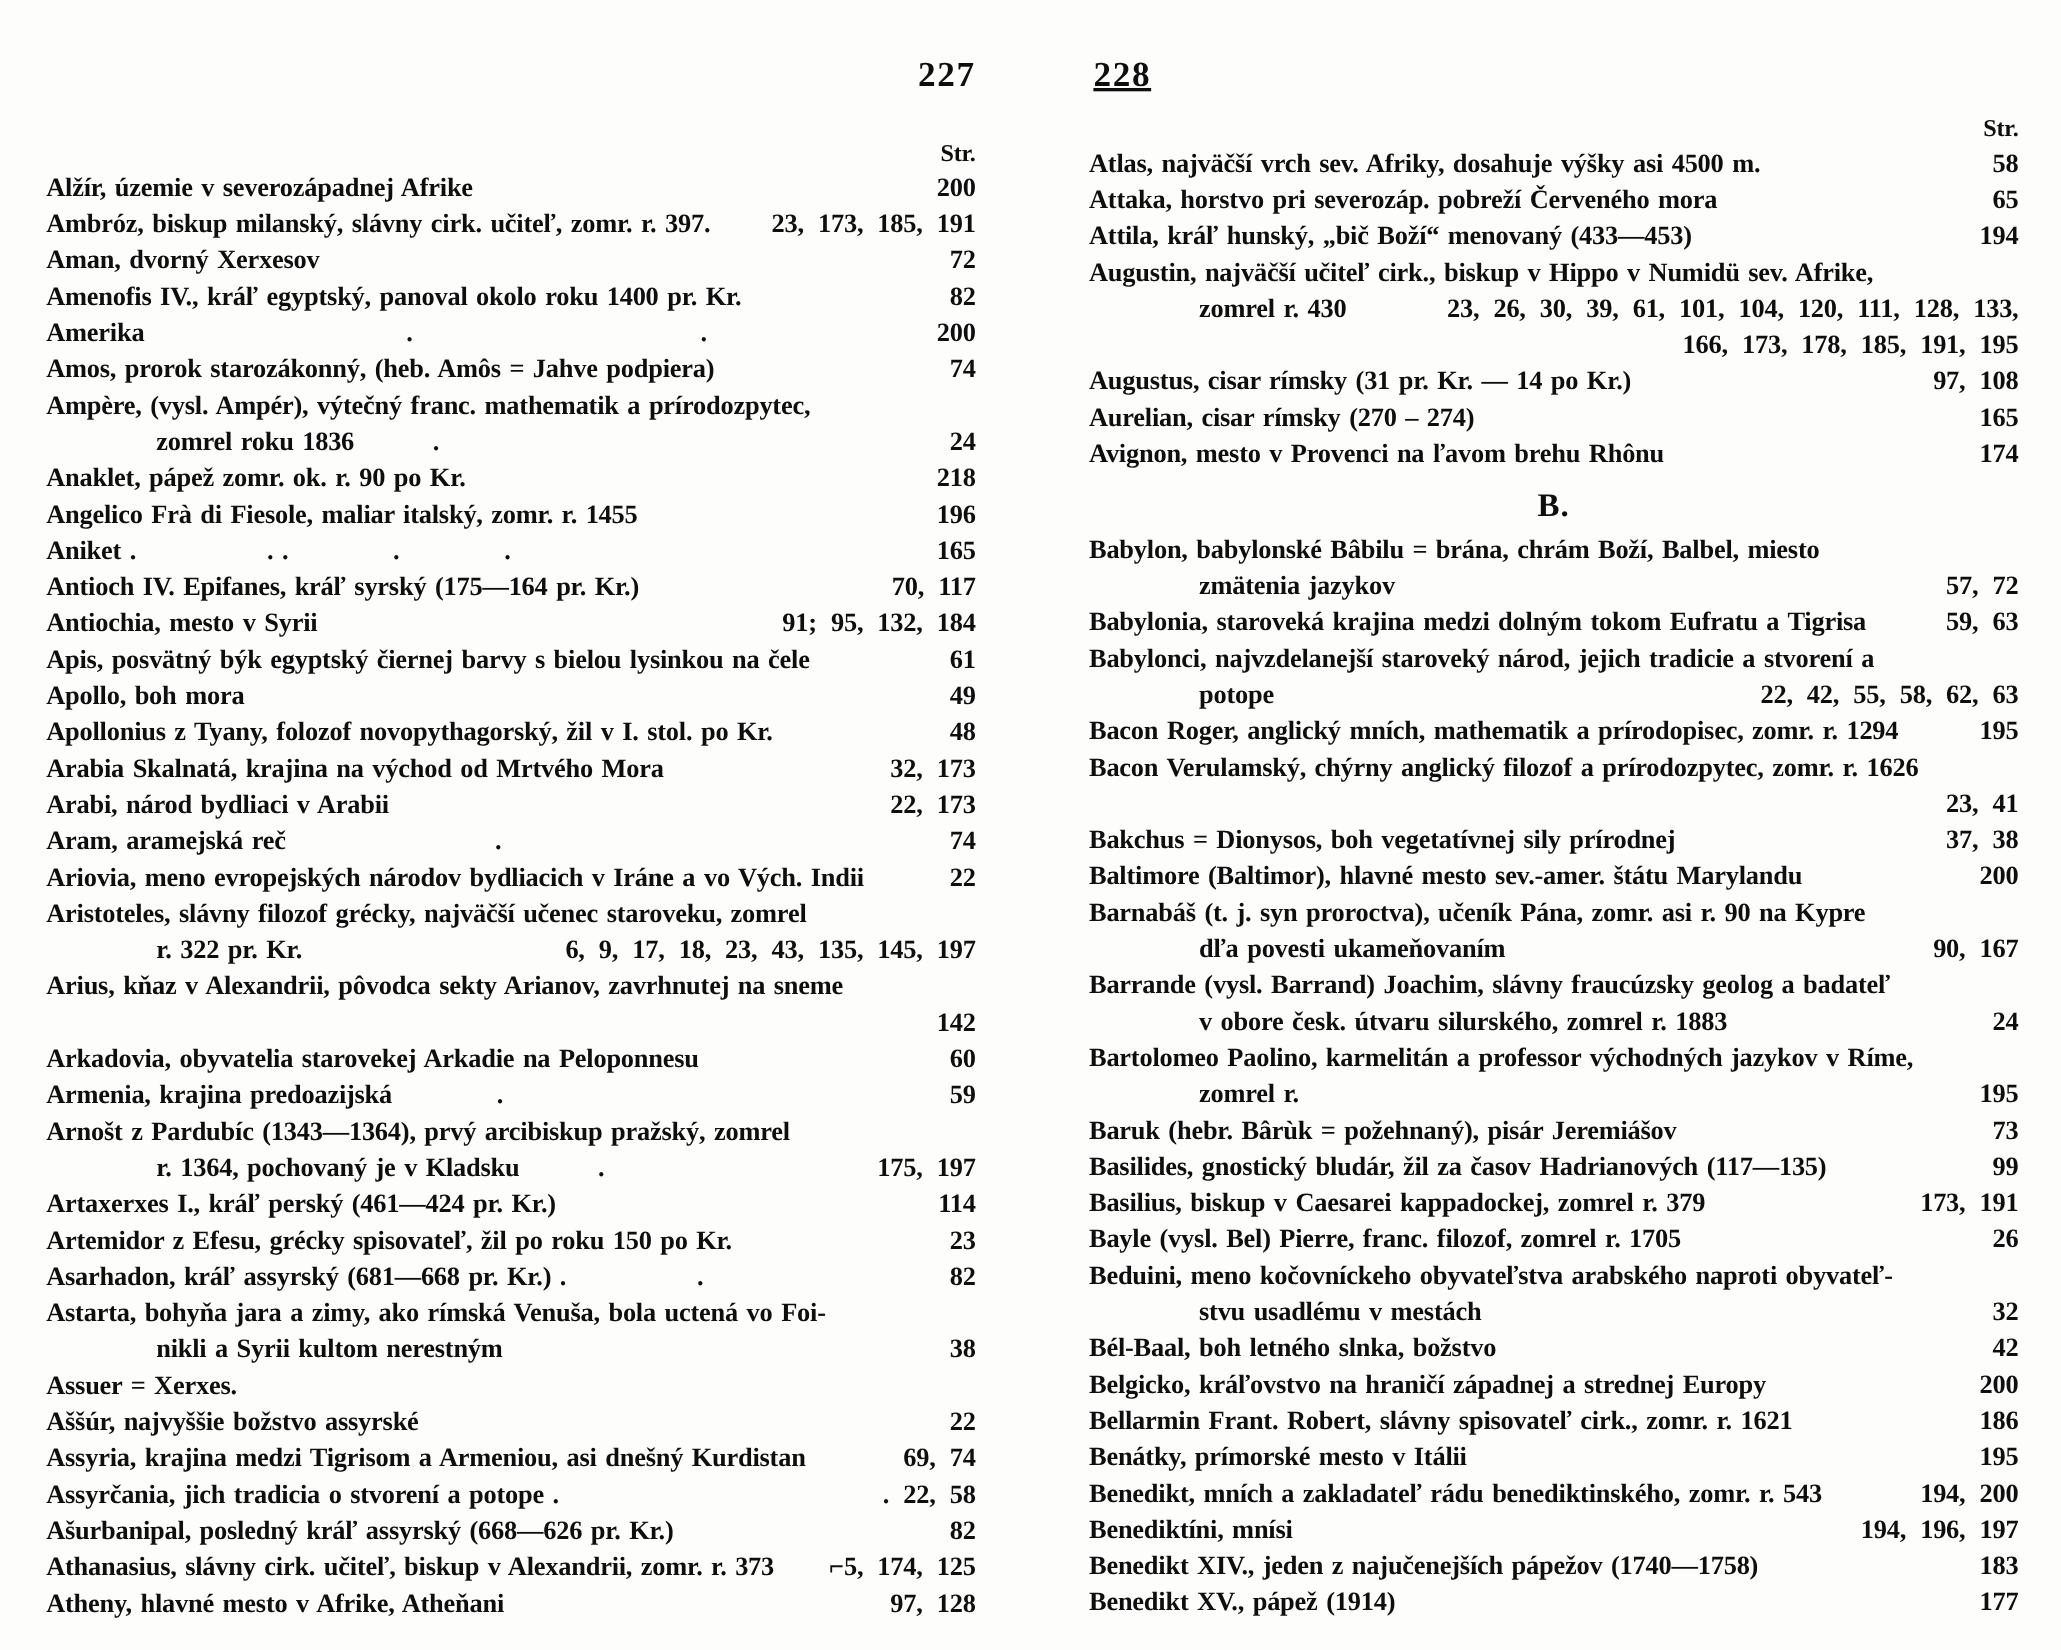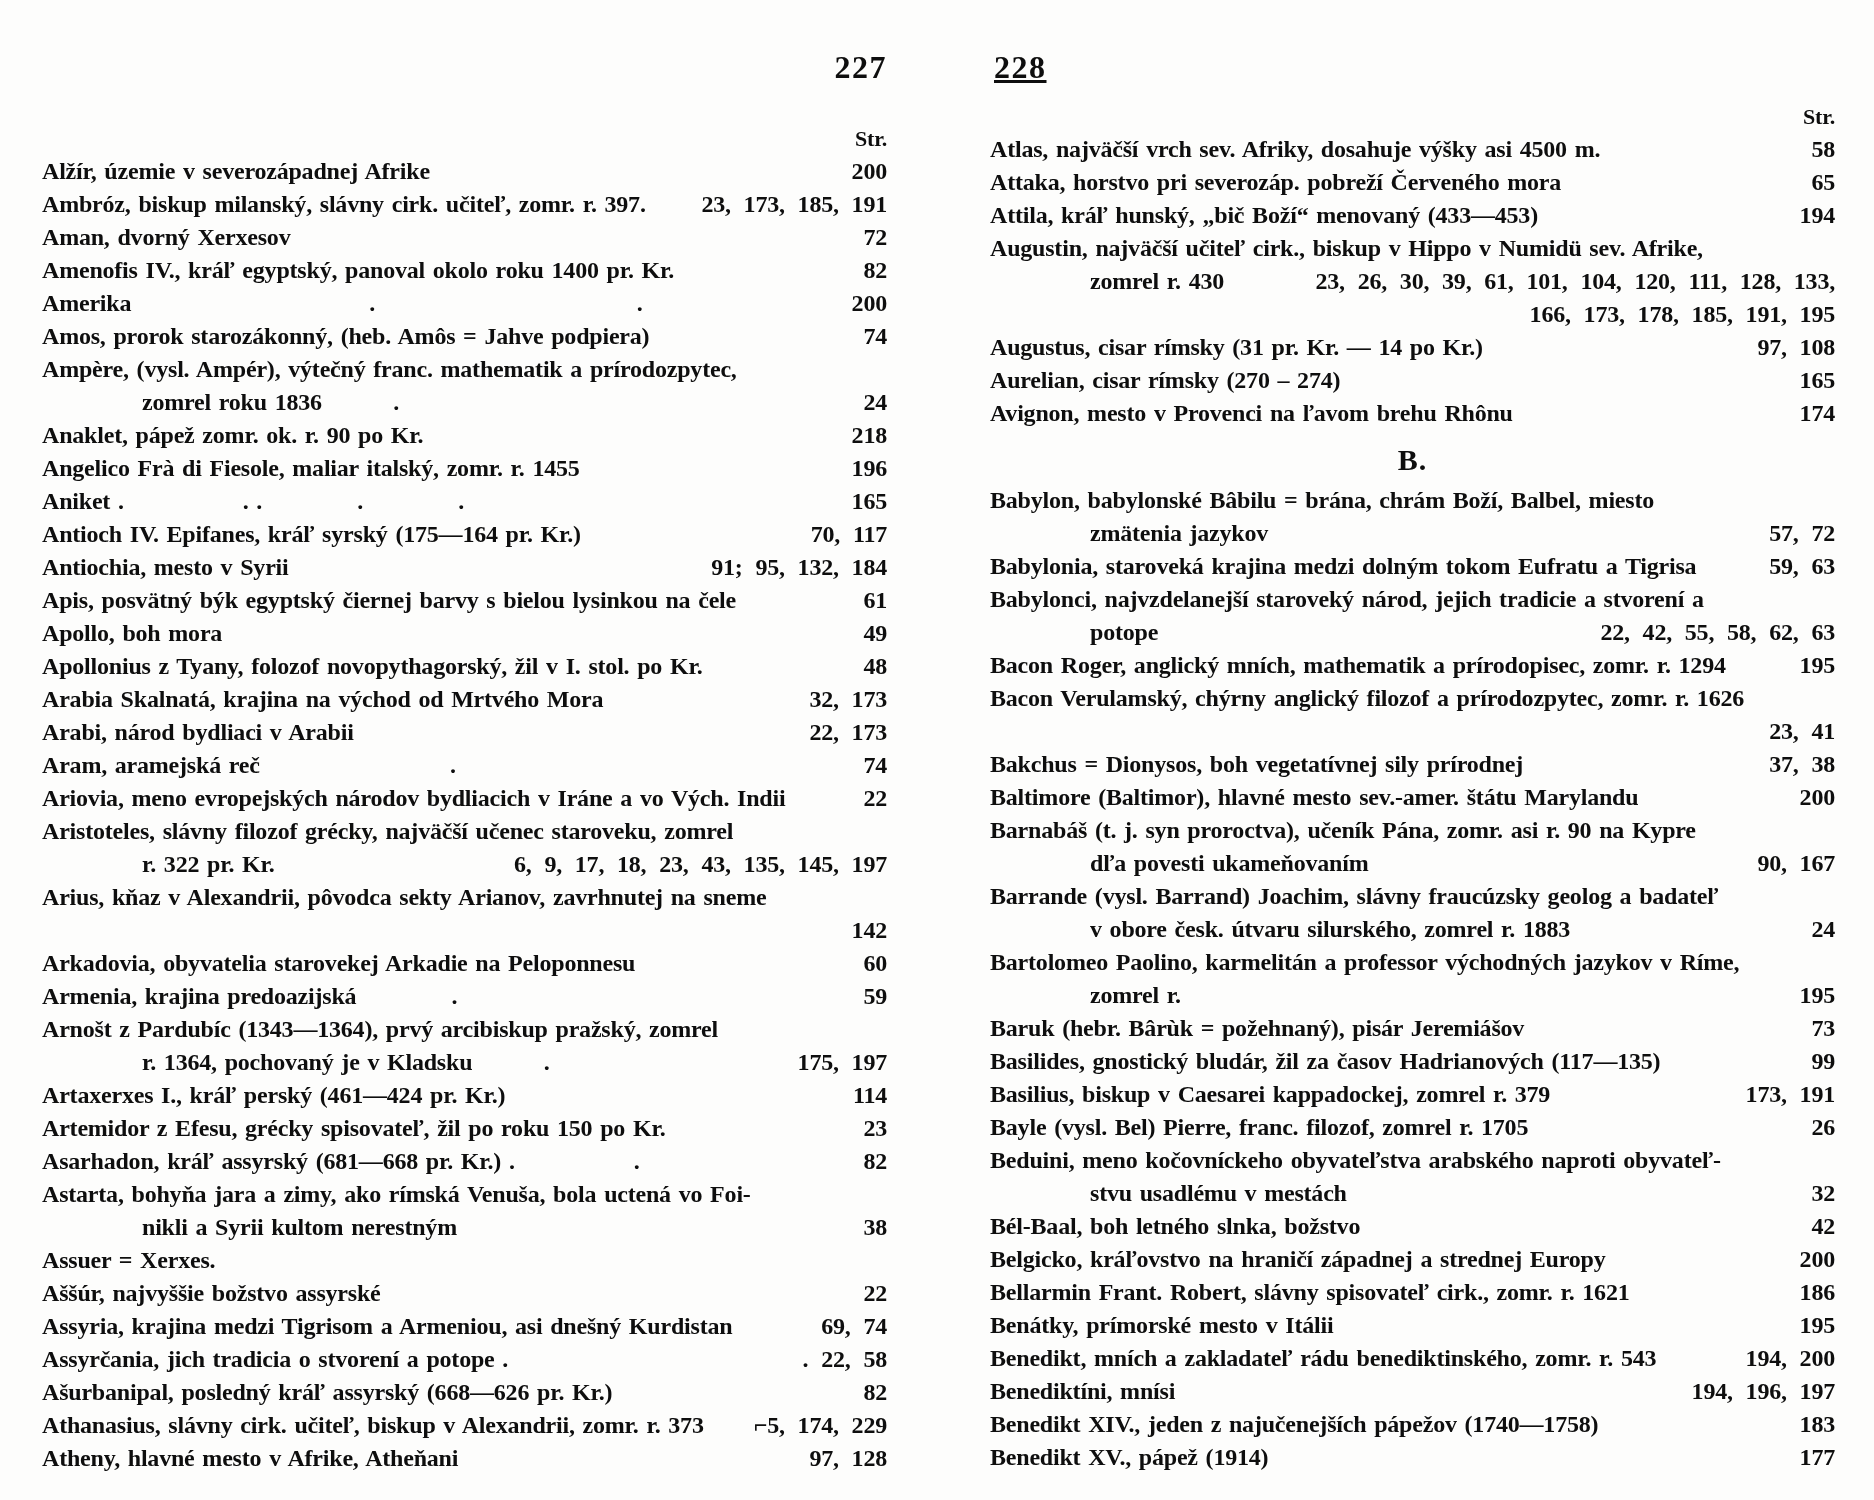--- a/index.html
+++ b/index.html
@@ -177,21 +177,21 @@
         <div class="ln">
           <span class="t">Assyrčania, jich tradicia o stvorení a potope .</span>
           <span class="n">. 22, 58</span>
         </div>
         <div class="ln">
           <span class="t">Ašurbanipal, posledný kráľ assyrský (668—626 pr. Kr.)</span>
           <span class="n">82</span>
         </div>
         <div class="ln">
           <span class="t">Athanasius, slávny cirk. učiteľ, biskup v Alexandrii, zomr. r. 373</span>
-          <span class="n">⌐5, 174, 229</span>
+          <span class="n">⌐5, 174, 125</span>
         </div>
         <div class="ln">
           <span class="t">Atheny, hlavné mesto v Afrike, Atheňani</span>
           <span class="n">97, 128</span>
         </div>
       </div>
   </div>
 
   <div class="col" id="col-right">
     <div class="str">Str.</div>

